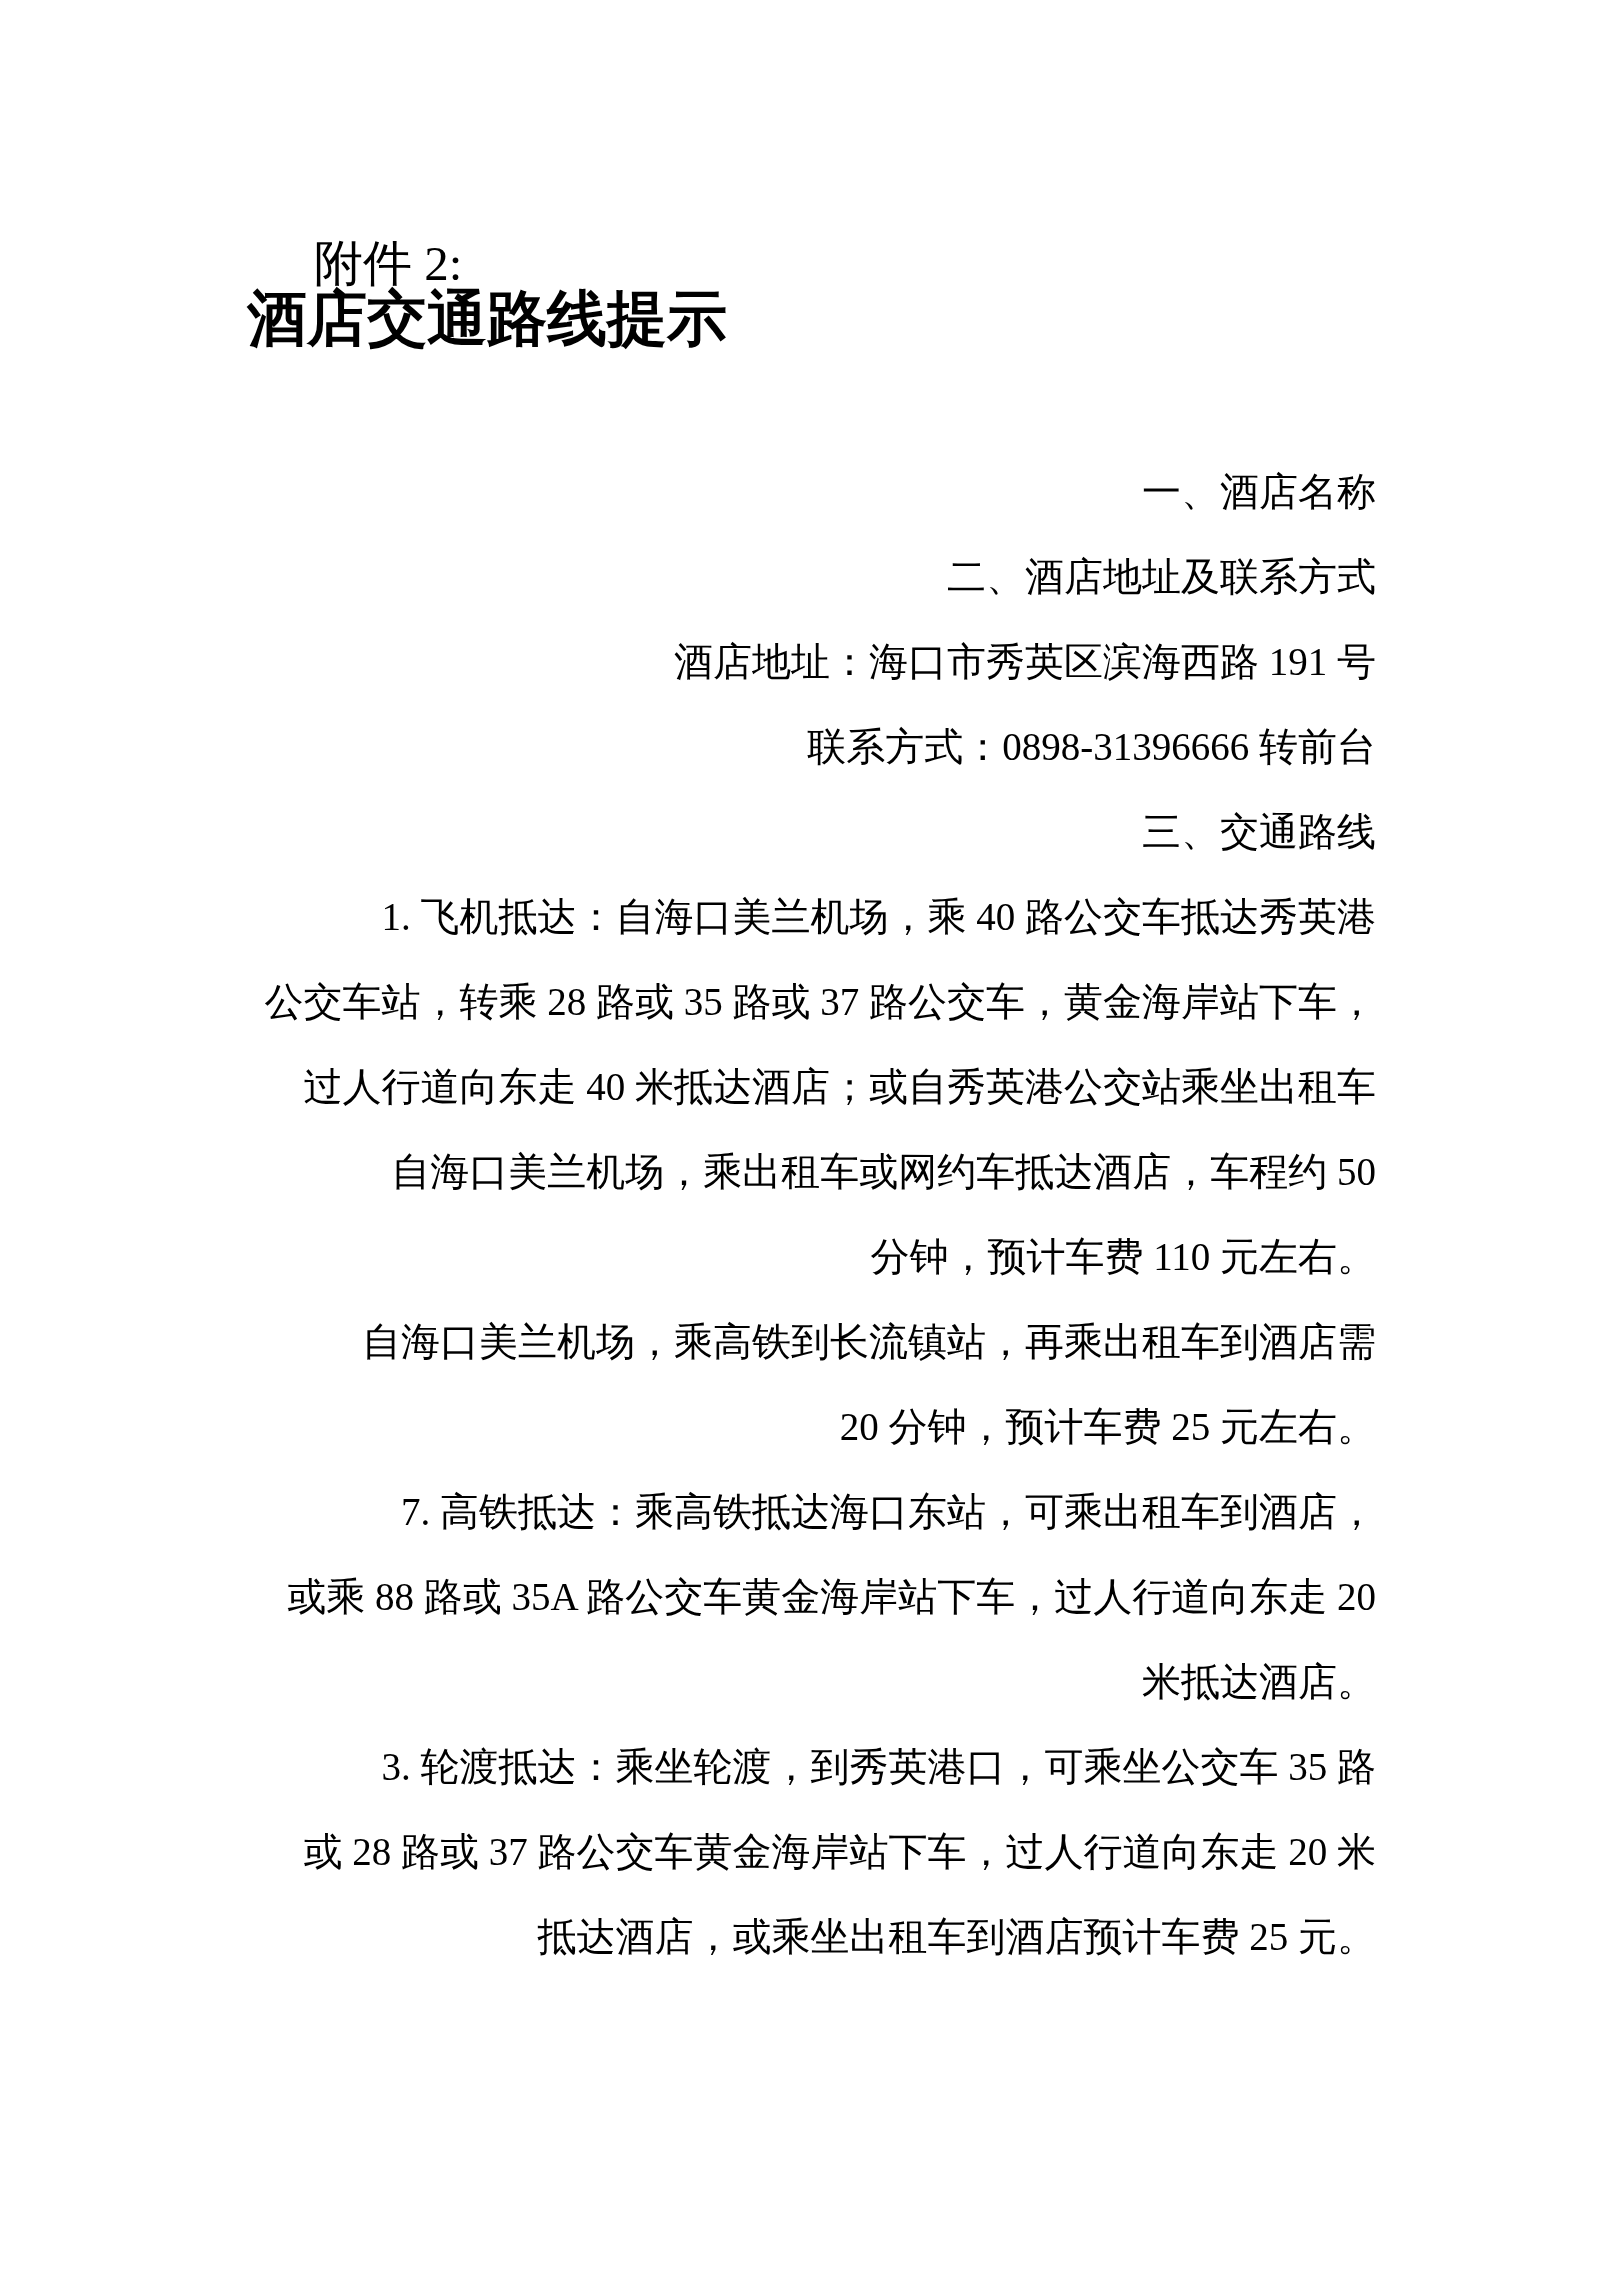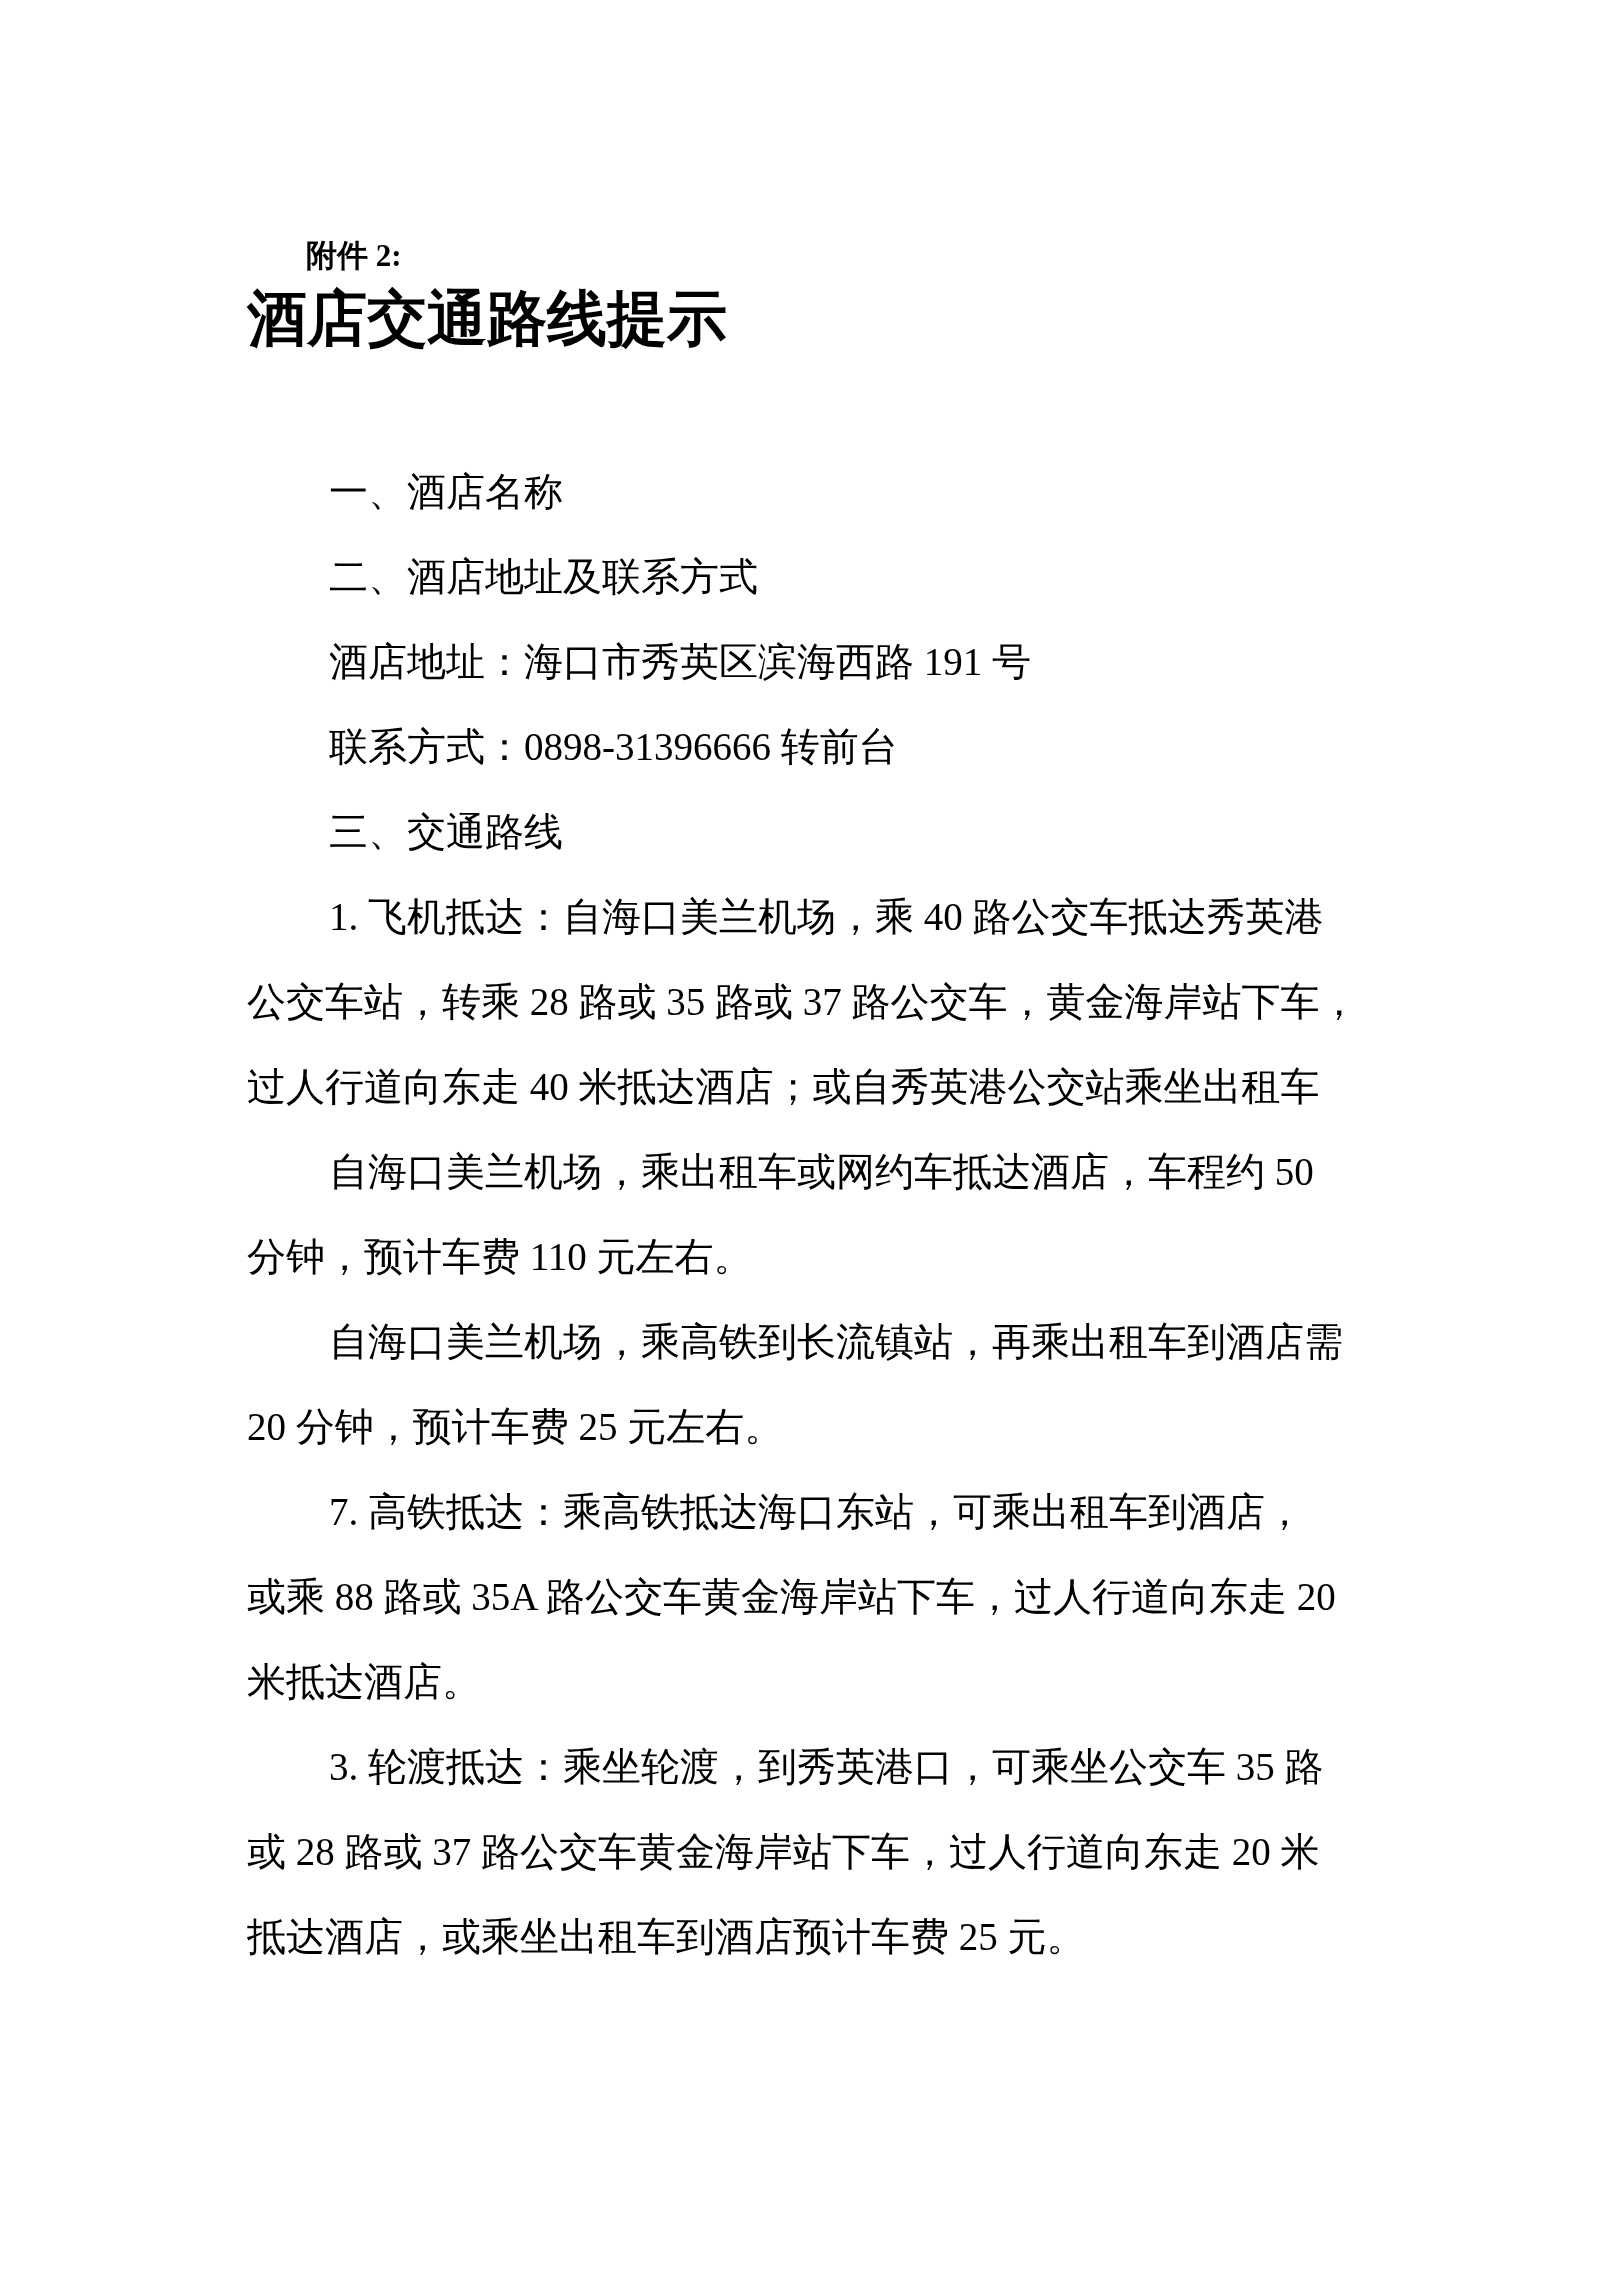--- a/index.html
+++ b/index.html
@@ -13,25 +13,24 @@
     height: 2295px;
     background: #ffffff;
     color: #000000;
     font-family: "Liberation Serif", "DejaVu Serif", serif;
     overflow: hidden;
   }
   .attachment {
     position: absolute;
     top: 230px;
     left: 306px;
-    font-size: 31px;
+    font-size: 49px;
     line-height: 52px;
     white-space: nowrap;
-    margin: 0;
-    font-weight: bold;
+    margin: 8px;
   }
   .doc-title {
     position: absolute;
     top: 280px;
     left: 247px;
     width: 1129px;
     font-size: 60px;
     font-weight: bold;
     line-height: 79px;
     text-align: left;
@@ -44,20 +43,21 @@
     left: 247px;
     width: 1129px;
   }
   .line {
     height: 85px;
     line-height: 85px;
     font-size: 39px;
     white-space: nowrap;
     margin: 0;
     padding: 0;
+    text-align: right;
   }
   .indent {
     text-indent: 82px;
   }
 </style>
 </head>
 <body>
 
 <div class="page">
   <p class="attachment">附件 2:</p>

